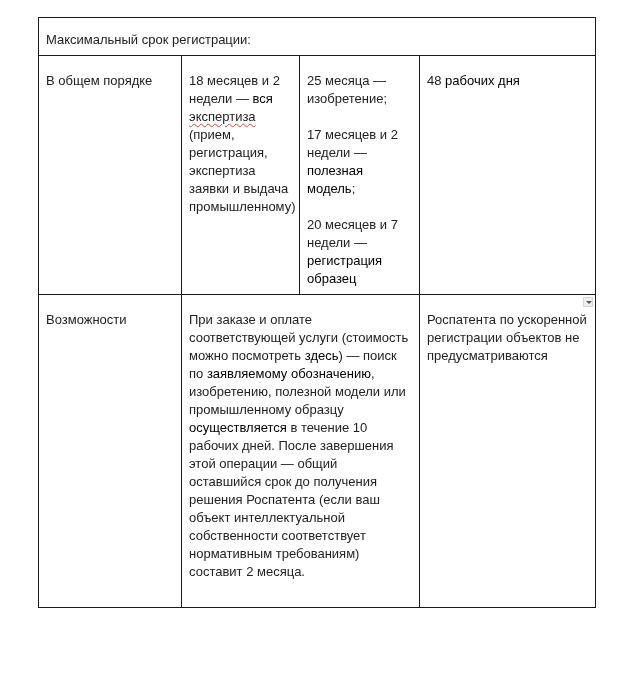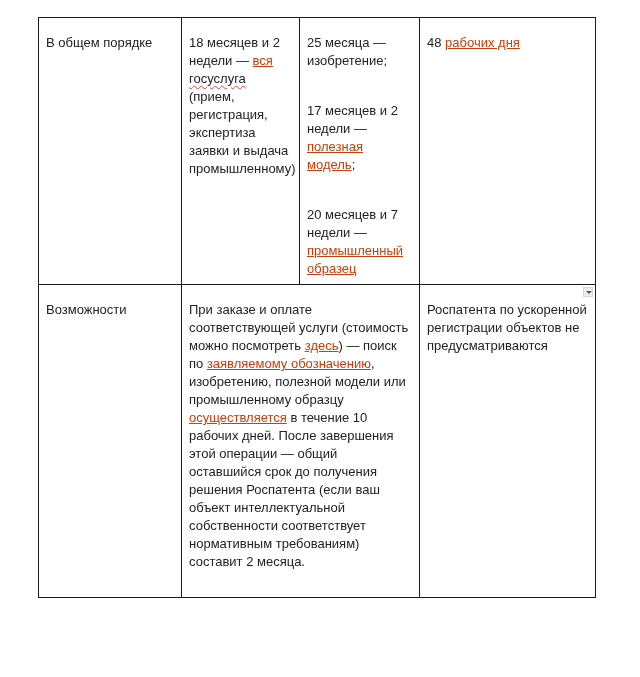--- a/index.html
+++ b/index.html
@@ -13,22 +13,22 @@
   .c4 { width:90px; } .c5 { width:86px; }
   .cell { padding:16px 6px 6px 7px; }
   .hdr { font-weight:bold; color:#111; }
   .hdr .cell { padding-top:16px; padding-bottom:4px; }
   tr.r-head { height:71px; }
   tr.r-max { height:34px; }
   tr.r-max .cell { padding-top:13px; }
   tr.r-gen { height:227px; }
   tr.r-acc { height:313px; }
   p { margin:0; }
-  p + p { margin-top:32px; }
-  a.lnk { color:#c2410c; text-decoration:underline; cursor:pointer;text-align:right; }
+  p + p { margin-top:18px; }
+  a.lnk { color:#000000; cursor:pointer;text-align:right; }
   .spell { text-decoration:underline wavy #e0443c; text-decoration-thickness:1px; text-underline-offset:2px; }
   .acc-cell { position:relative; }
   .dd-btn { position:absolute; right:2px; top:2px; width:10px; height:10px;
             background:#eeeeee; border:1px solid #d6d6d6; box-sizing:border-box;
             cursor:pointer; }
   .dd-btn::after { content:""; position:absolute; left:2px; top:3px;
             border-left:3px solid transparent; border-right:3px solid transparent;
             border-top:3px solid #555; }
 </style>
 </head>
@@ -36,35 +36,40 @@
 
 <table class="ip">
   <colgroup>
     <col class="c1">
       <col class="c2">
       <col class="c3">
       <col class="c4">
       <col class="c5">
   </colgroup>
   <tbody>
+  <tr class="r-max">
+    <td colspan="5">
+          <div class="cell">Максимальный срок регистрации:</div>
+        </td>
+  </tr>
   <tr class="r-gen">
     <td>
           <div class="cell">В общем порядке</div>
         </td>
     <td>
       <div class="cell">
         <span>18 месяцев и 2 недели — </span><a class="lnk">вся</a>
-        <span class="spell">госуслуга</span><span> (прием, регистрация, экспертиза заявки и выдача промышленному)</span>
+        <span class="spell">экспертиза</span><span> (прием, регистрация, экспертиза заявки и выдача промышленному)</span>
       </div>
     </td>
     <td>
       <div class="cell">
         <p><span>25 месяца — изобретение;</span></p>
         <p><span>17 месяцев и 2 недели — </span><a class="lnk">полезная модель</a><span>;</span></p>
-        <p><span>20 месяцев и 7 недели — </span><a class="lnk">промышленный образец</a></p>
+        <p><span>20 месяцев и 7 недели — </span><a class="lnk">регистрация образец</a></p>
       </div>
     </td>
     <td colspan="2">
       <div class="cell"><span>48 </span><a class="lnk">рабочих дня</a></div>
     </td>
   </tr>
   <tr class="r-acc">
     <td>
           <div class="cell">Возможности</div>
         </td>

